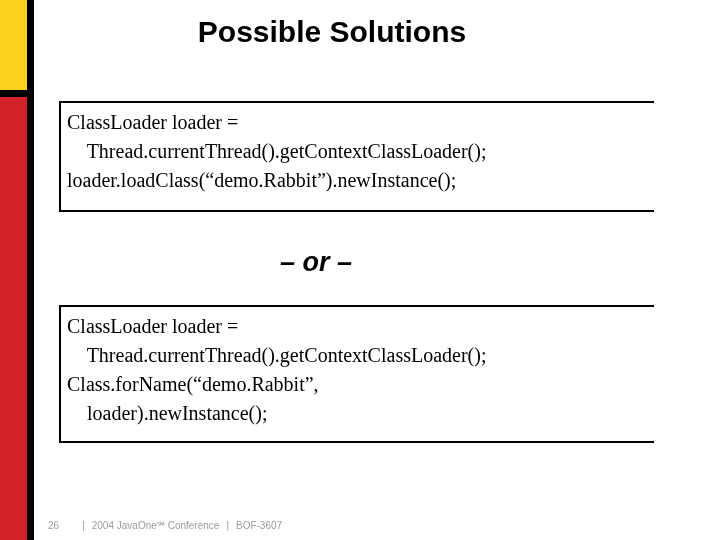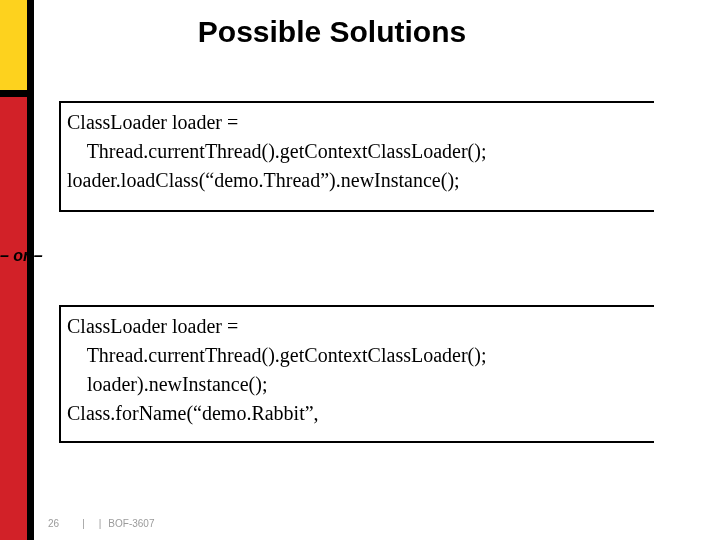--- a/index.html
+++ b/index.html
@@ -68,22 +68,22 @@
     font-size: 20px;
     line-height: 29px;
     color: #000000;
     white-space: pre;
   }
   
   .or-sep {
     position: absolute;
     left: 0; right: 22px;
     top: 247px;
-    text-align: left;
-    font-size: 16px;
+    text-align: center;
+    font-size: 27px;
     font-weight: bold;
     font-style: italic;
     color: #000000;
   }
   
   .footer {
     position: absolute;
     left: 48px;
     top: 518px;
     display: flex;
@@ -103,32 +103,33 @@
   <div class="bar-yellow"></div>
   <div class="bar-divider"></div>
   <div class="bar-red"></div>
   <div class="bar-line"></div>
 
   <div class="title">Possible Solutions</div>
 
   <div class="code-box code-box-1">
     <div class="code-line">ClassLoader loader =</div>
     <div class="code-line">    Thread.currentThread().getContextClassLoader();</div>
-    <div class="code-line">loader.loadClass(“demo.Thread”).newInstance();</div>
+    <div class="code-line">loader.loadClass(“demo.Rabbit”).newInstance();</div>
   </div>
 
   <div class="or-sep">– or –</div>
 
   <div class="code-box code-box-2">
     <div class="code-line">ClassLoader loader =</div>
     <div class="code-line">    Thread.currentThread().getContextClassLoader();</div>
+    <div class="code-line">Class.forName(“demo.Rabbit”,</div>
     <div class="code-line">    loader).newInstance();</div>
-    <div class="code-line">Class.forName(“demo.Rabbit”,</div>
   </div>
 
   <div class="footer">
     <span class="slide-number">26</span>
     <span class="pipe">|</span>
+    <span class="conference">2004 JavaOne℠ Conference</span>
     <span class="pipe">|</span>
     <span class="session">BOF-3607</span>
   </div>
 
 </div>
 
 </body></html>

